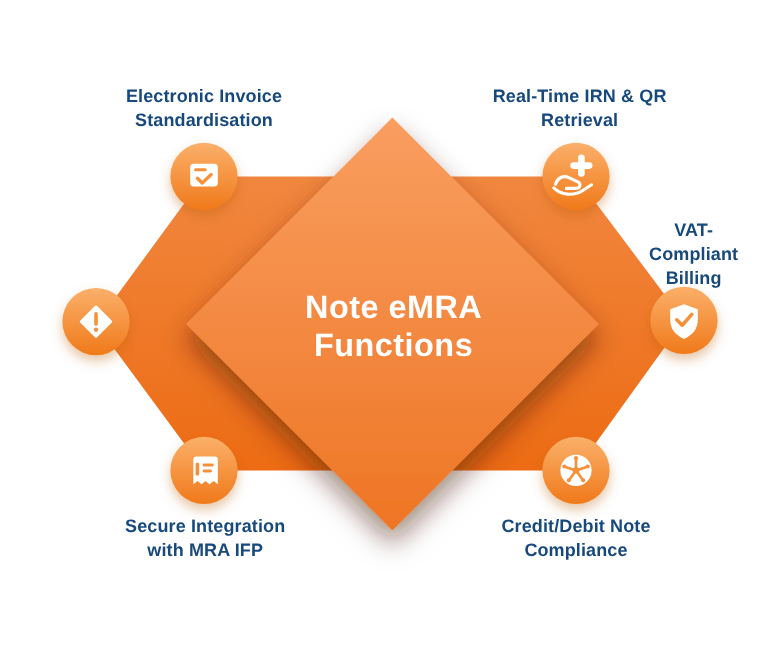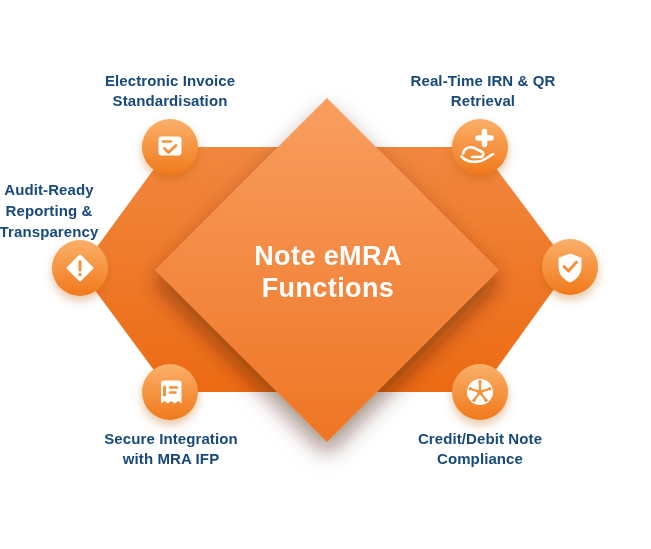--- a/index.html
+++ b/index.html
@@ -123,23 +123,22 @@
         <circle cx="474" cy="400.3" r="1.7"></circle>
         <circle cx="470.3" cy="388.8" r="1.7"></circle>
       </g>
     </g>
   </svg>
 
   <div class="lbl" style="left:483px;top:91px">Real-Time IRN &amp; QR
 Retrieval</div>
   <div class="lbl" style="left:170px;top:91px">Electronic Invoice
 Standardisation</div>
-  <div class="lbl three" style="left:49px;top:210px">Audit-Ready
-Reporting &amp;
-Transparency</div>
+  <div class="lbl" style="left:578px;top:213px">VAT-Compliant
+Billing</div>
   <div class="lbl" style="left:171px;top:449px">Secure Integration
 with MRA IFP</div>
   <div class="lbl" style="left:480px;top:449px">Credit/Debit Note
 Compliance</div>
 
   <div id="center-title">Note eMRA
 Functions</div>
 
 </div>
 

